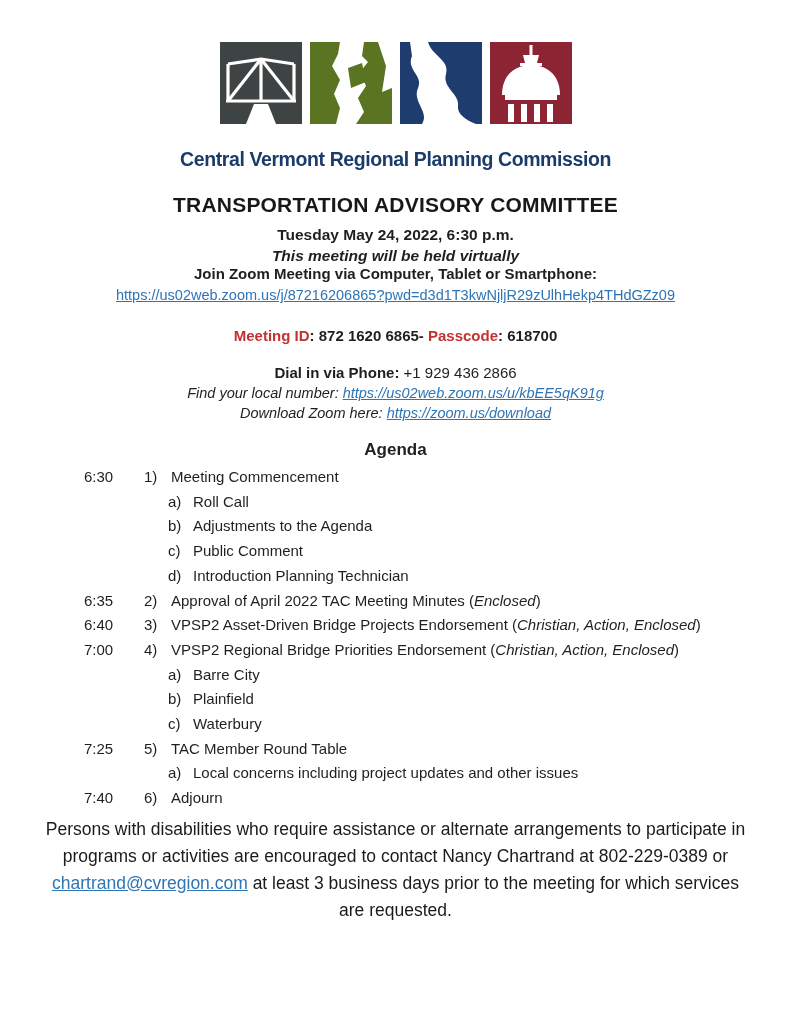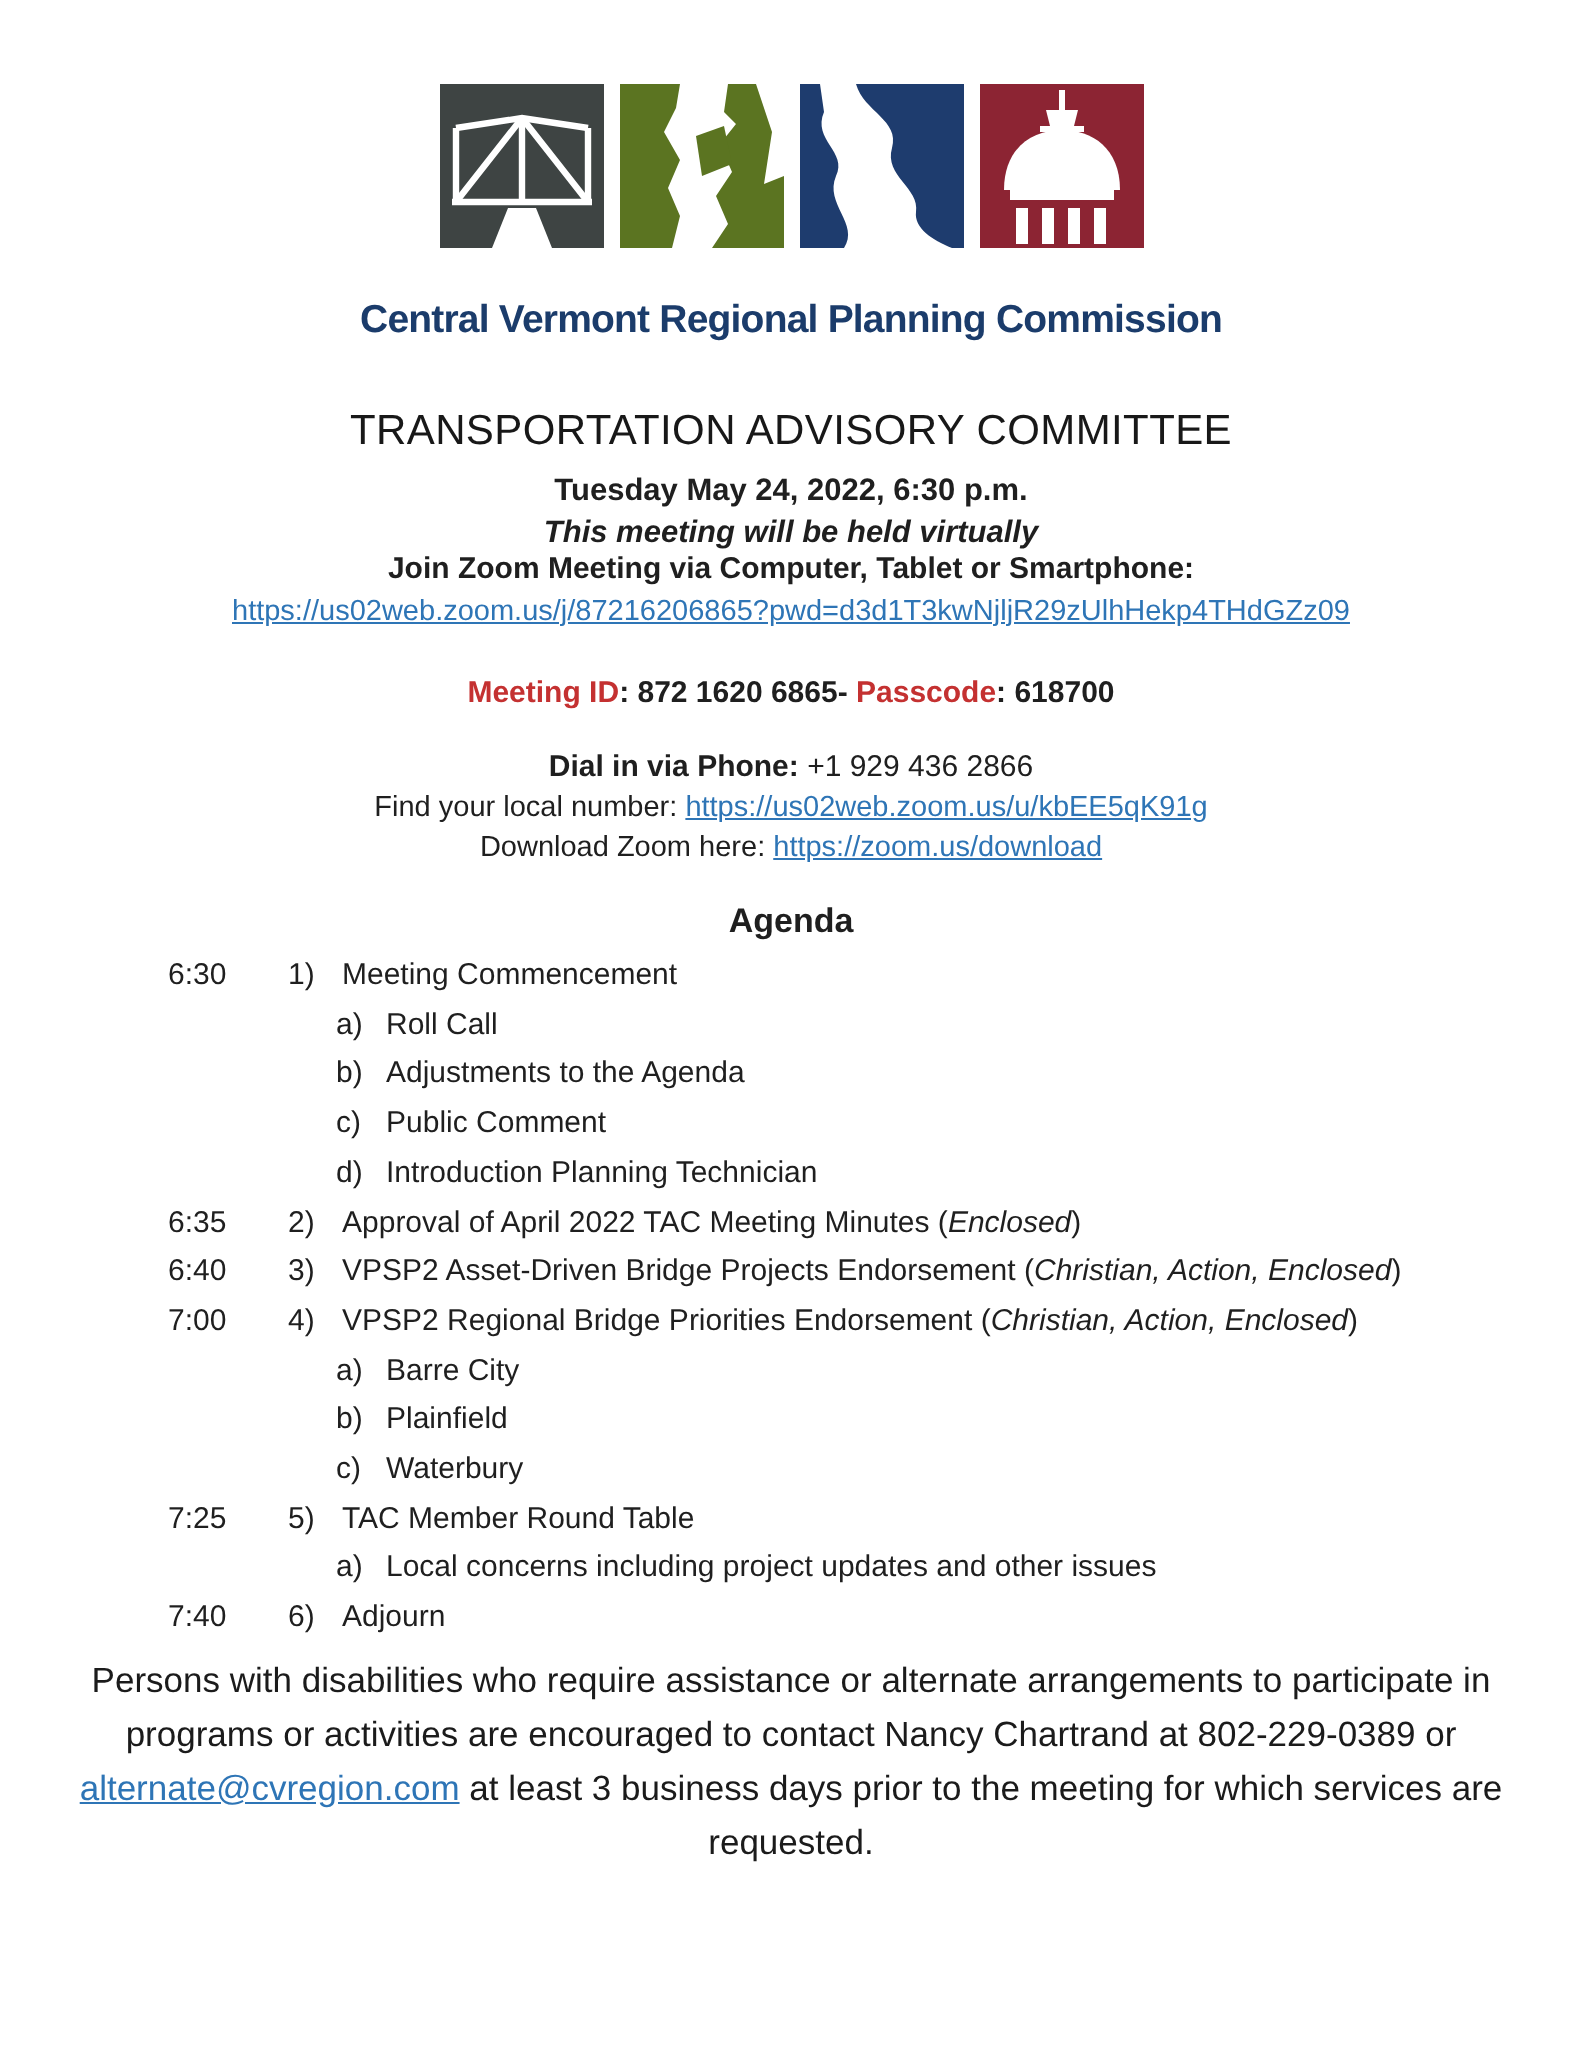--- a/index.html
+++ b/index.html
@@ -13,34 +13,34 @@
   
   .logo-wrap { text-align:center; }
   .logo-svg { display:inline-block; }
   .logo-text {
     margin-top:20px; text-align:center;
     font-size:19.5px; font-weight:bold; letter-spacing:-0.4px;
     color:#1b3c6b;
   }
 
   
-  .doc-title { margin-top:32px; font-size:21px; font-weight:normal; text-align:center; color:#181818; letter-spacing:0.2px; }
+  .doc-title { margin-top:22px; font-size:21px; font-weight:bold; text-align:center; color:#181818; letter-spacing:0.2px; }
   .doc-date { margin-top:9px; font-size:15.5px; font-weight:bold; text-align:center; }
   .doc-virtual { margin-top:3px; font-size:15.5px; font-weight:bold; font-style:italic; text-align:center; }
 
   .join-heading { font-size:15px; font-weight:bold; text-align:center; }
   .link { color:#2e75b6; text-decoration:underline; cursor:pointer; }
   .join-link { display:block; margin-top:5px; font-size:14.5px; text-align:center; }
 
   .meeting-line { margin-top:24px; font-size:15px; font-weight:bold; text-align:center; }
   .red-label { color:#c43131; }
 
   .dial-line { margin-top:20px; font-size:15px; text-align:center; }
   .dial-line b { font-weight:bold; }
-  .small-line { margin-top:4px; font-size:14.5px; text-align:center; }
+  .small-line { margin-top:4px; font-size:14.5px; text-align:center;font-style:italic; }
 
   .agenda-heading { margin-top:19px; font-size:17px; font-weight:bold; text-align:center; }
 
   
   .agenda { margin-top:5px; padding-left:84px; font-size:15px; }
   .arow { display:flex; line-height:24.7px; }
   .arow .t { width:60px; flex:none; }
   .arow .m { width:27px; flex:none; }
   .arow.sub .m { margin-left:24px; width:25px; }
   .arow .x i { font-style:italic; }
@@ -197,20 +197,20 @@
         <span class="x"><span>Local concerns including project updates and other issues</span><i></i><span></span></span>
     </div>
     <div class="arow">
       <span class="t">7:40</span>
         <span class="m">6)</span>
         <span class="x"><span>Adjourn</span><i></i><span></span></span>
     </div>
   </div>
 
 
-  <p class="accessibility"><span>Persons with disabilities who require assistance or alternate arrangements to participate in programs or activities are encouraged to contact Nancy Chartrand at 802-229-0389 or </span><a class="link">alternate@cvregion.com</a><span> at least 3 business days prior to the meeting for which services are requested.</span></p>
+  <p class="accessibility"><span>Persons with disabilities who require assistance or alternate arrangements to participate in programs or activities are encouraged to contact Nancy Chartrand at 802-229-0389 or </span><a class="link">chartrand@cvregion.com</a><span> at least 3 business days prior to the meeting for which services are requested.</span></p>
 
   <div class="address">
     
     
   </div>
 
 </div>
 
 </body></html>

